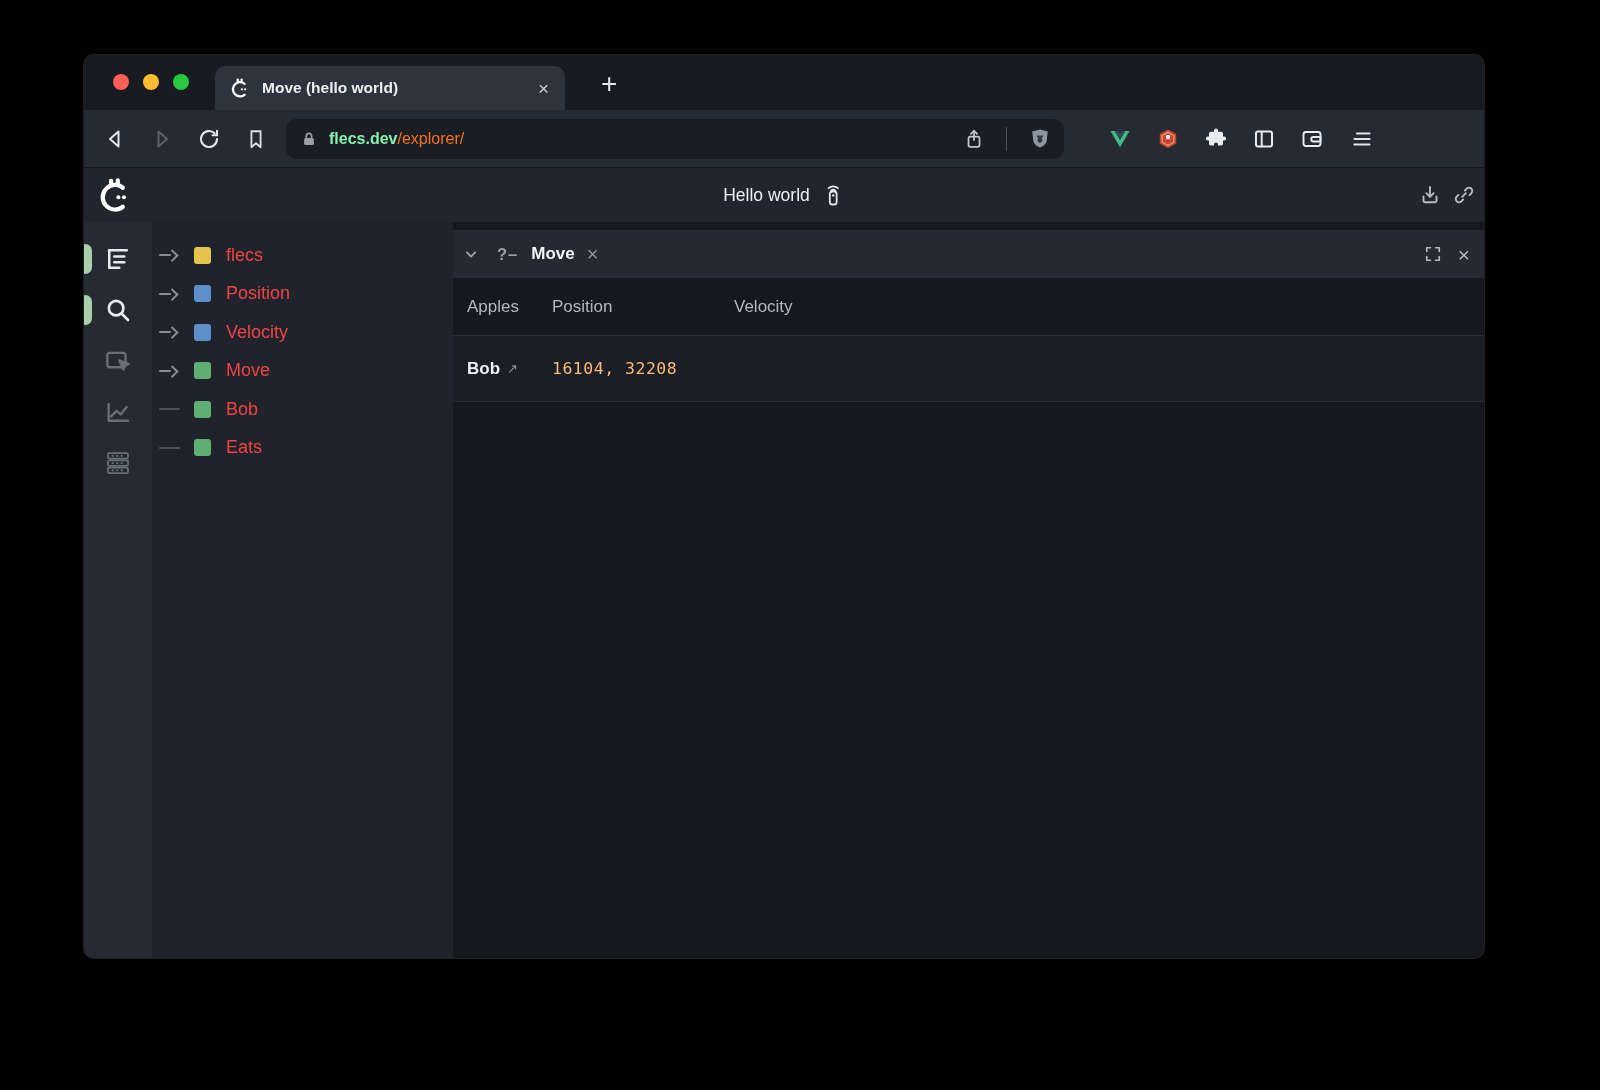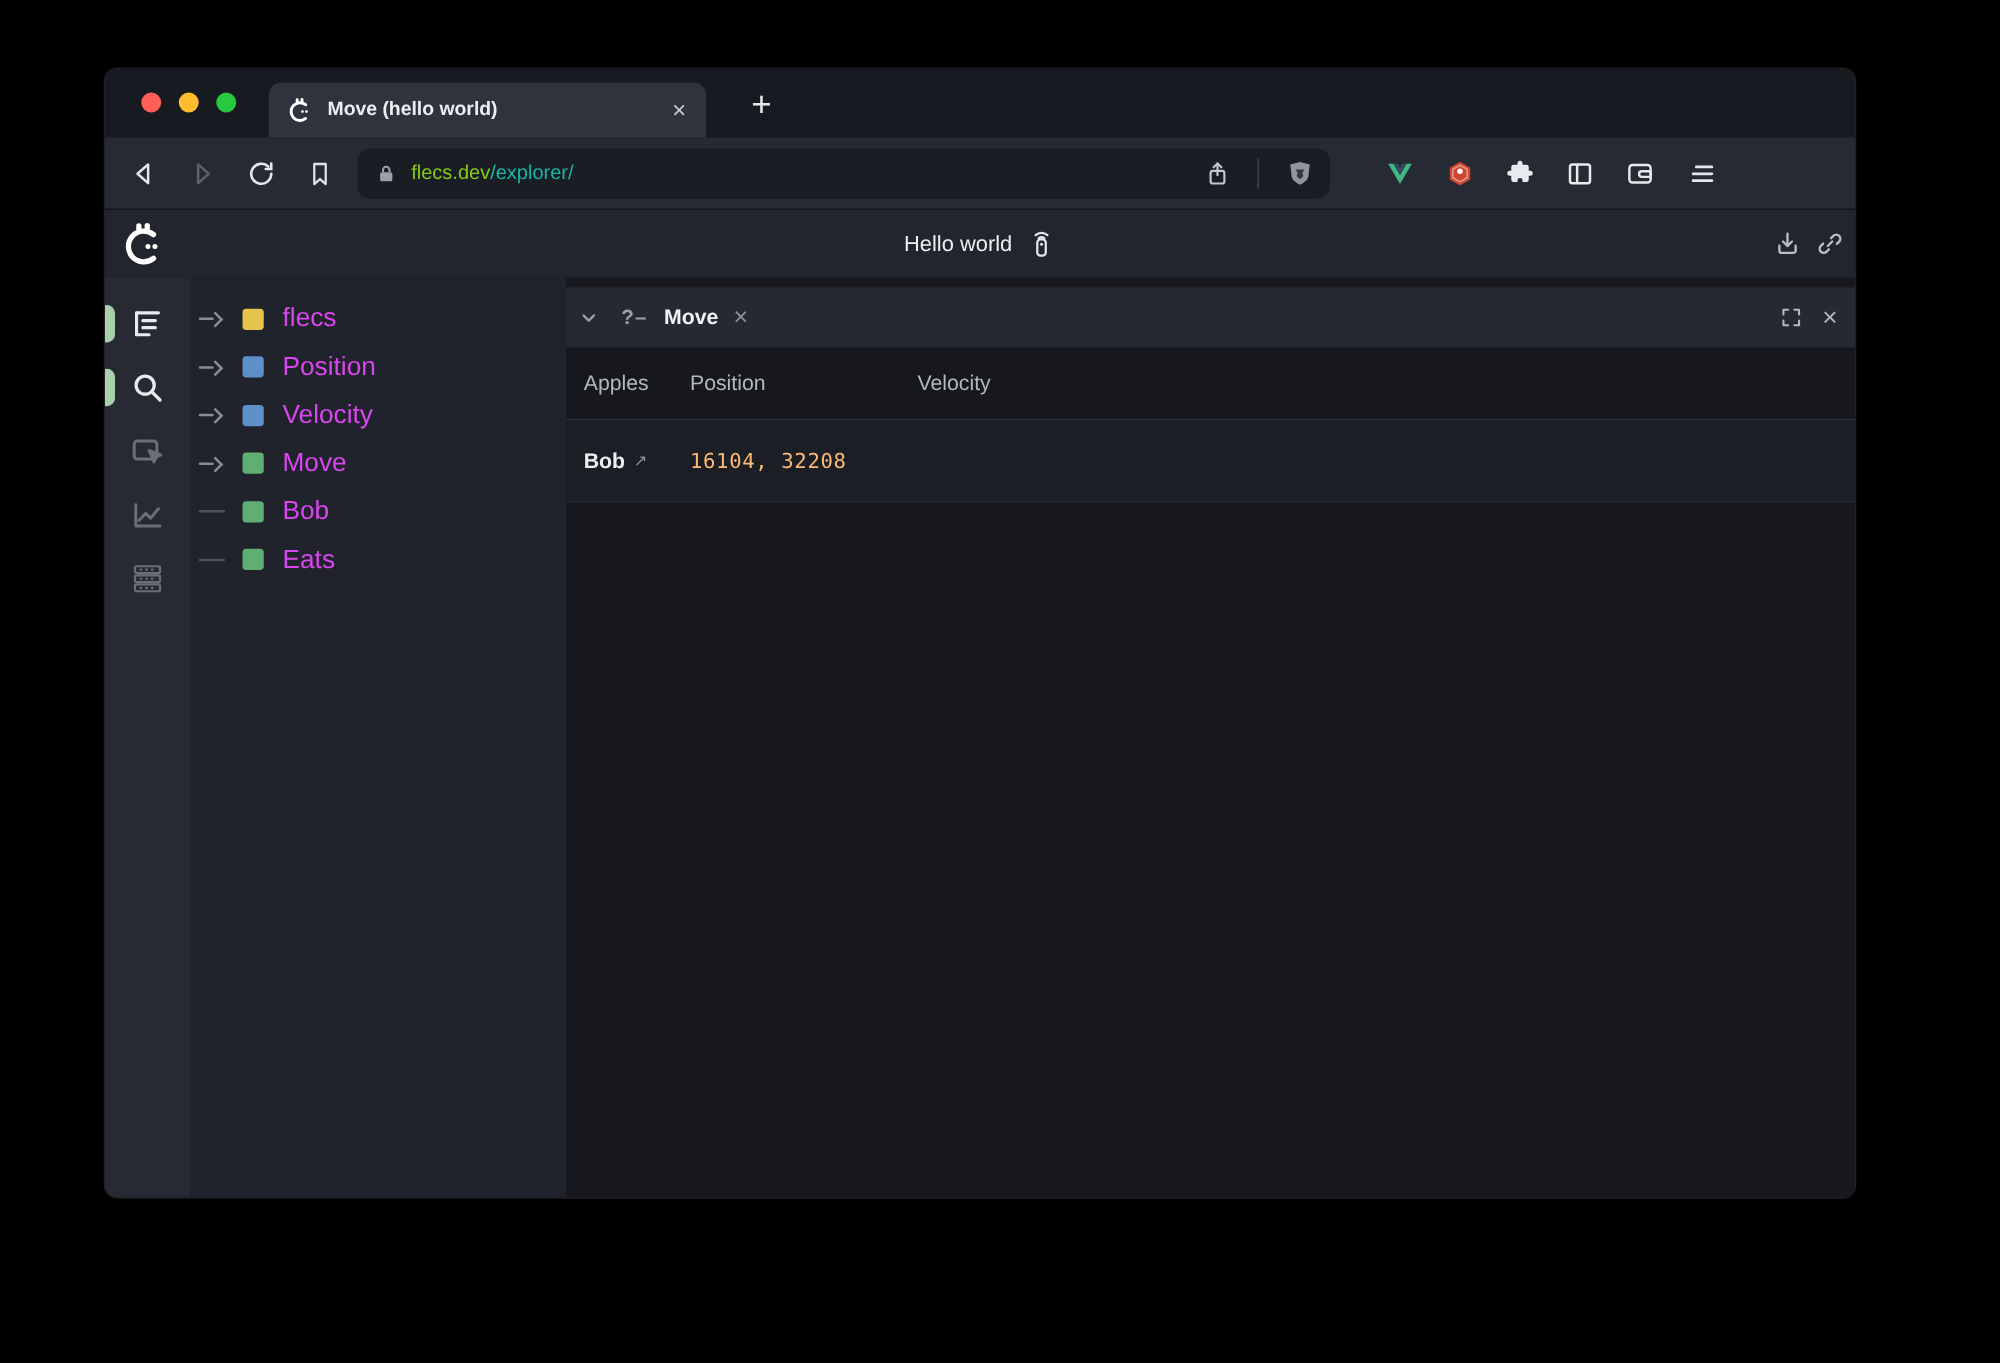--- a/index.html
+++ b/index.html
@@ -26,22 +26,22 @@
             padding:0 16px 0 15px; flex-shrink:0; }
   .navbtn { width:32px; height:32px; display:flex; align-items:center; justify-content:center;
             color:#e4e7ea; flex-shrink:0; }
   .navbtn + .navbtn { margin-left:15px; }
   .navbtn.dim { color:#5d616b; }
   .bookmark-btn { margin-left:101px; color:#dfe2e6; }
   .urlbar { margin-left:14px; width:778px; height:40px; background:#1b1d24; border-radius:10px;
             display:flex; align-items:center; padding:0 12px 0 14px; gap:11px; flex-shrink:0; }
   .url-lock { color:#9aa0a8; display:flex; }
   .url-text { font-size:16px; white-space:nowrap; }
-  .url-domain { color:#84cc16; font-weight:400; }
-  .url-path  { color:#14b8a6; font-weight:400; }
+  .url-domain { color:#86efac; font-weight:700; }
+  .url-path  { color:#f97316; font-weight:400; }
   .url-share { margin-left:auto; color:#c3c7cd; display:flex; }
   .url-sep { width:1.5px; height:24px; background:#4a4e58; margin:0 10px; }
   .shield { color:#969ba4; display:flex; }
   .ext-group { display:flex; align-items:center; gap:24px; margin-left:44px; }
   .ext { width:24px; height:24px; display:flex; align-items:center; justify-content:center; color:#e8eaed; }
   .menu-btn { margin-left:26px; color:#e4e7ea; display:flex; }
 
   
   .appheader { height:55px; background:#22252d; border-top:1px solid #14161b; position:relative;
                display:flex; align-items:center; padding:0 8px 0 12px; flex-shrink:0; }
@@ -66,21 +66,21 @@
 
   .treepanel { width:301px; background:#20232b; flex-shrink:0; padding-top:14px; }
   .tree-item { height:38.5px; display:flex; align-items:center; padding-left:7px; }
   .connector { width:26px; display:flex; align-items:center; }
   .tree-item .connector::before { content:''; width:21px; height:2px; background:#4c515a; border-radius:1px; }
   .tree-item.expandable .connector::before { width:12px; background:#878c95; }
   .tree-item.expandable .connector::after { content:''; width:6.5px; height:6.5px;
       border-top:2px solid #878c95; border-right:2px solid #878c95;
       transform:rotate(45deg); margin-left:-3px; }
   .square { width:17px; height:17px; border-radius:3px; margin:0 15px 0 9px; flex-shrink:0; }
-  .tree-label { color:#d946ef; font-size:21px; font-weight:500; }
+  .tree-label { color:#ef4444; font-size:18px; font-weight:500; }
 
   .querypanel { flex:1; background:#16181e; display:flex; flex-direction:column;
                 padding-top:8px; min-width:0; }
   .qheader { height:48px; background:#262932; display:flex; align-items:center;
              padding:0 14px 0 8px; flex-shrink:0; }
   .qchevron { color:#9aa0a8; display:flex; }
   .qprefix { margin-left:16px; color:#9aa0a8; font-size:16.5px; font-weight:600; letter-spacing:1px; }
   .qtitle { margin-left:13px; color:#f1f3f5; font-size:17px; font-weight:700; }
   .qclose { margin-left:12px; color:#8e939b; font-size:20px; line-height:1; }
   .qactions { margin-left:auto; display:flex; align-items:center; gap:15px; color:#b4b8bf; }

